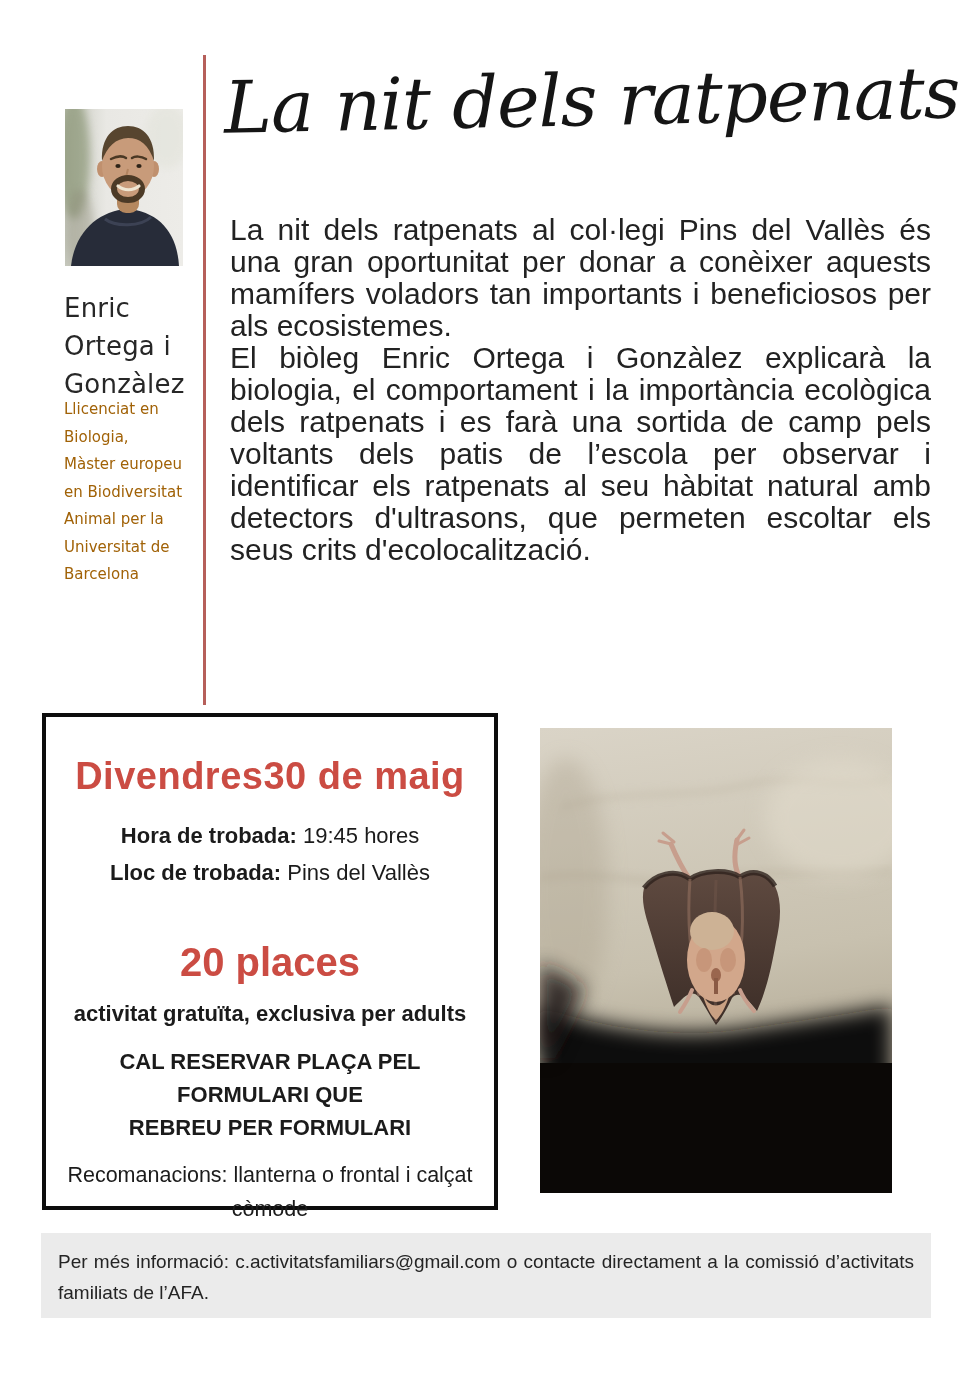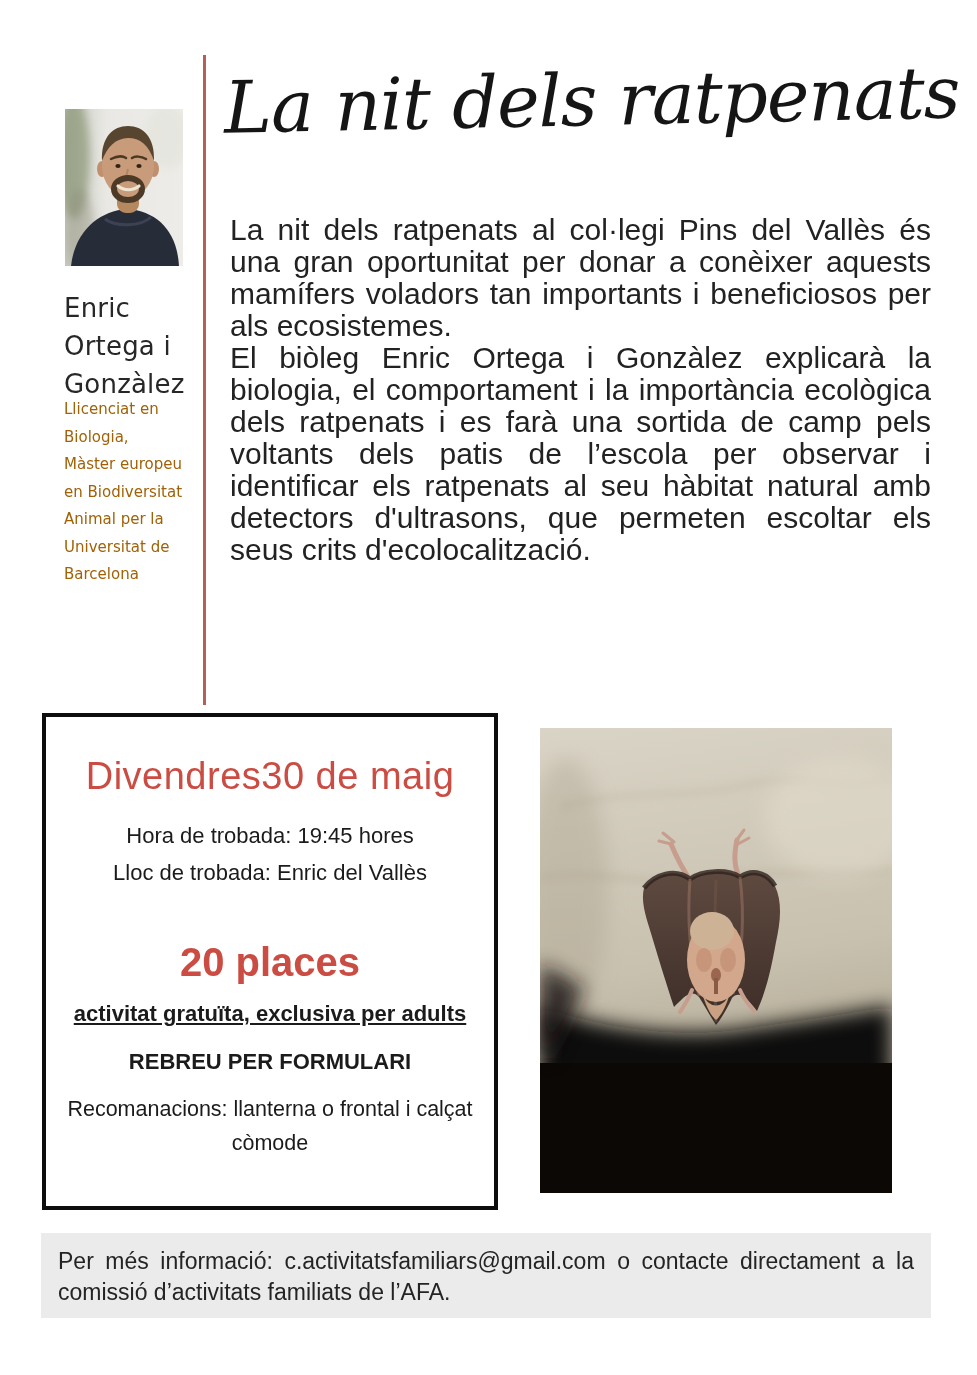--- a/index.html
+++ b/index.html
@@ -25,37 +25,37 @@
 
   
   .intro{position:absolute;left:230px;top:214px;width:701px;
          font-size:30px;line-height:32px;text-align:justify;color:#222222;}
   .intro p{margin:0;}
 
   
   .event-box{position:absolute;left:42px;top:713px;width:456px;height:497px;
              border:4px solid #0d0d0d;box-sizing:border-box;text-align:center;
              color:#1b1b1b;}
-  .box-date{margin-top:38px;font-size:38px;font-weight:normal;color:#cb4c43;letter-spacing:.5px;}
+  .box-date{margin-top:38px;font-size:38px;font-weight:bold;color:#cb4c43;letter-spacing:.5px;}
   .box-row{margin-top:25px;font-size:22px;}
   .box-row.second{margin-top:11px;}
-  .lbl{font-weight:normal;}
+  .lbl{font-weight:bold;}
   .box-places{margin-top:54px;font-size:40px;font-weight:bold;color:#cb4c43;}
-  .box-note1{margin-top:16px;font-size:22px;font-weight:bold;text-decoration:underline;}
+  .box-note1{margin-top:16px;font-size:22px;font-weight:bold;}
   .box-note2{margin-top:18px;font-size:22px;font-weight:bold;line-height:33px;padding:0 10px;}
   .box-note3{margin-top:14px;font-size:21.5px;font-weight:normal;line-height:34px;padding:0 20px;}
   .box-note2 span,.box-note3 span{display:block;}
 
   
   .bat{position:absolute;left:540px;top:728px;width:352px;height:465px;display:block;}
 
   
   .footer{position:absolute;left:41px;top:1233px;width:890px;height:85px;
           background:#ebebeb;box-sizing:border-box;padding:13px 17px;
-          font-size:23px;line-height:31px;color:#242424;text-align:justify;}
+          font-size:19px;line-height:31px;color:#242424;text-align:justify;}
 </style>
 </head>
 <body>
 
 <div class="page">
 
   <div class="title">La nit dels ratpenats</div>
 
   <svg class="portrait" viewBox="0 0 118 157" role="img">
     <defs>
@@ -98,25 +98,26 @@
   </div>
 
   <div class="event-box">
     <div class="box-date">Divendres30 de maig</div>
     <div class="box-row">
       <span class="lbl">Hora de trobada:</span>
       <span>19:45 hores</span>
     </div>
     <div class="box-row second">
       <span class="lbl">Lloc de trobada:</span>
-      <span>Enric del Vallès</span>
+      <span>Pins del Vallès</span>
     </div>
     <div class="box-places">20 places</div>
     <div class="box-note1">activitat gratuïta, exclusiva per adults</div>
     <div class="box-note2">
+      <span>CAL RESERVAR PLAÇA PEL FORMULARI QUE</span>
       <span>REBREU PER FORMULARI</span>
     </div>
     <div class="box-note3">
       <span>Recomanacions: llanterna o frontal i calçat</span>
       <span>còmode</span>
     </div>
   </div>
 
   <svg class="bat" viewBox="0 0 352 465" role="img">
     <defs>

